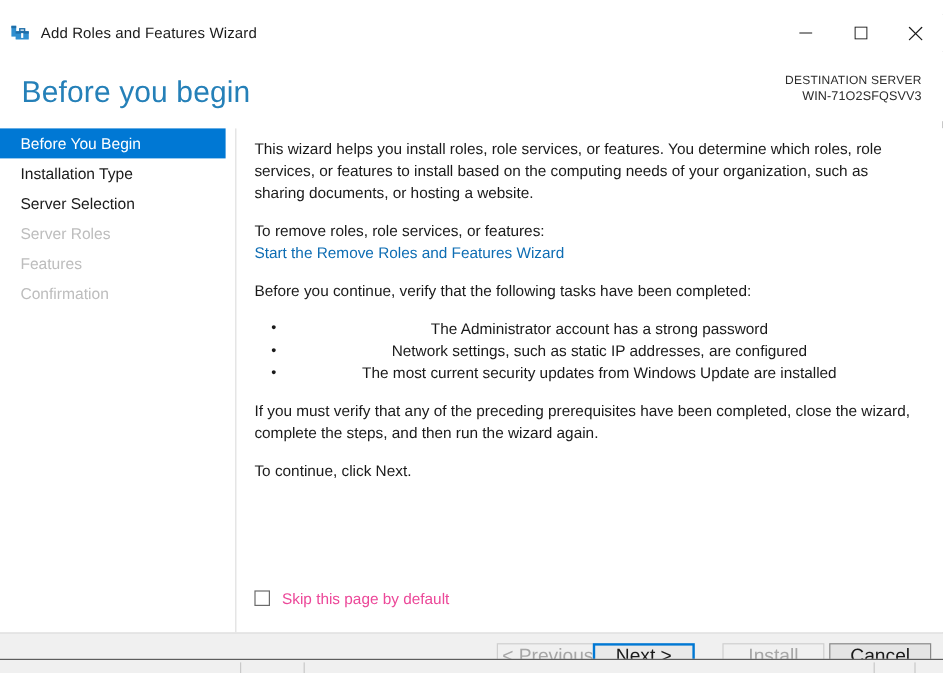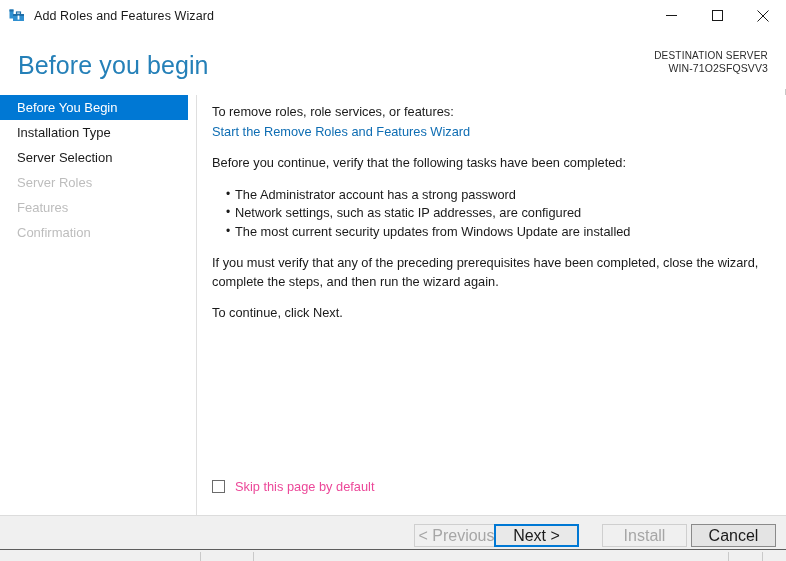--- a/index.html
+++ b/index.html
@@ -11,21 +11,21 @@
     width: 786px;
     height: 561px;
     overflow: hidden;
     font-family: "Liberation Sans", sans-serif;
     -webkit-font-smoothing: antialiased;
   }
 
   
   .window {
     position: absolute;
-    left: 0; top: 0;
+    left: 0; top: 12px;
     width: 786px;
     height: 549px;
     background: #ffffff;
     box-sizing: border-box;
     border-right: 1px solid #c8c8c8;
   }
 
   
   .titlebar {
     position: absolute;
@@ -169,20 +169,21 @@
     color: #0e6db3;
     text-decoration: none;
     cursor: pointer;
     display: inline-block;
     margin-bottom: 13px;
   }
   ul.bullets {
     margin: 0 0 13px 0;
     padding: 0 0 0 14px;
     list-style: none;
+    text-align: center;
   }
   ul.bullets li {
     font-size: 12.8px;
     line-height: 18.5px;
     color: #1a1a1a;
     position: relative;
     padding-left: 9px;
   }
   ul.bullets li:before {
     content: "\2022";
@@ -333,20 +334,21 @@
       <div class="nav-item selected">Before You Begin</div>
       <div class="nav-item">Installation Type</div>
       <div class="nav-item">Server Selection</div>
       <div class="nav-item disabled">Server Roles</div>
       <div class="nav-item disabled">Features</div>
       <div class="nav-item disabled">Confirmation</div>
     </div>
 
     <div class="content-pane">
       <div class="content-inner">
+        <p class="para">This wizard helps you install roles, role services, or features. You determine which roles, role services, or features to install based on the computing needs of your organization, such as sharing documents, or hosting a website.</p>
 
         <p class="para tight">To remove roles, role services, or features:</p>
         <a class="link">Start the Remove Roles and Features Wizard</a>
 
         <p class="para tight" style="margin-bottom:13px;">Before you continue, verify that the following tasks have been completed:</p>
 
         <ul class="bullets">
           <li>The Administrator account has a strong password</li>
           <li>Network settings, such as static IP addresses, are configured</li>
           <li>The most current security updates from Windows Update are installed</li>

